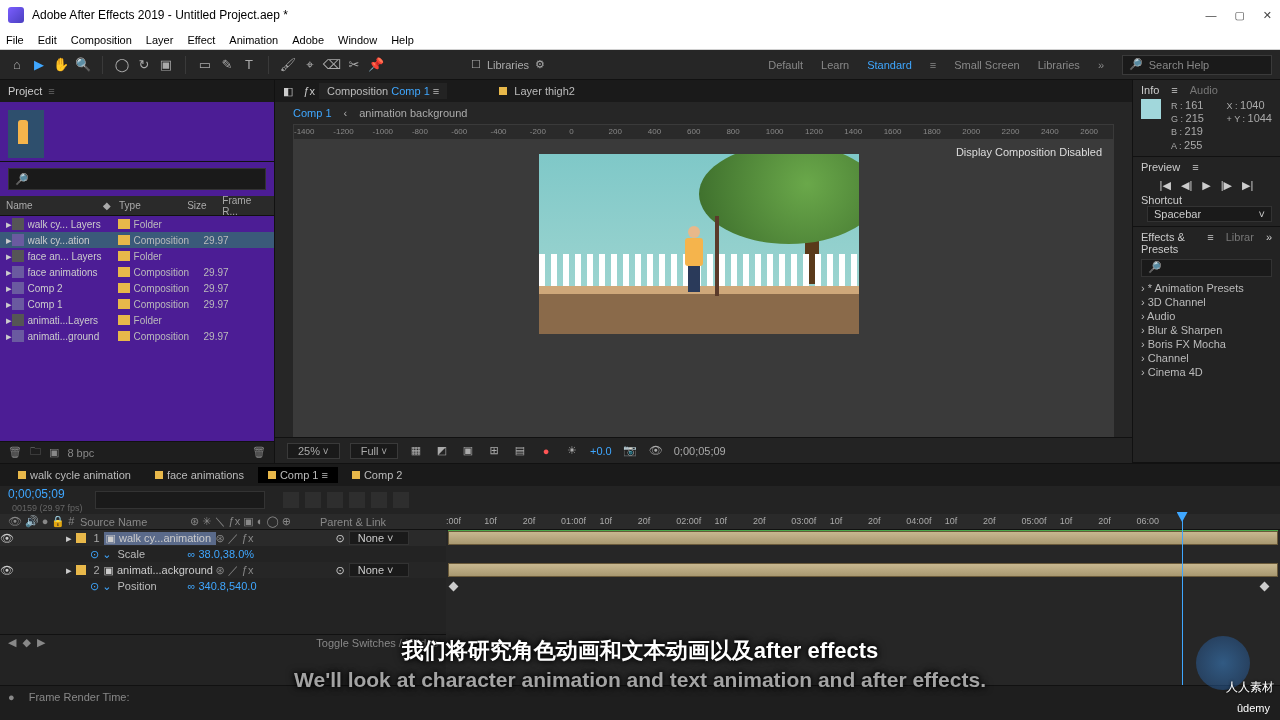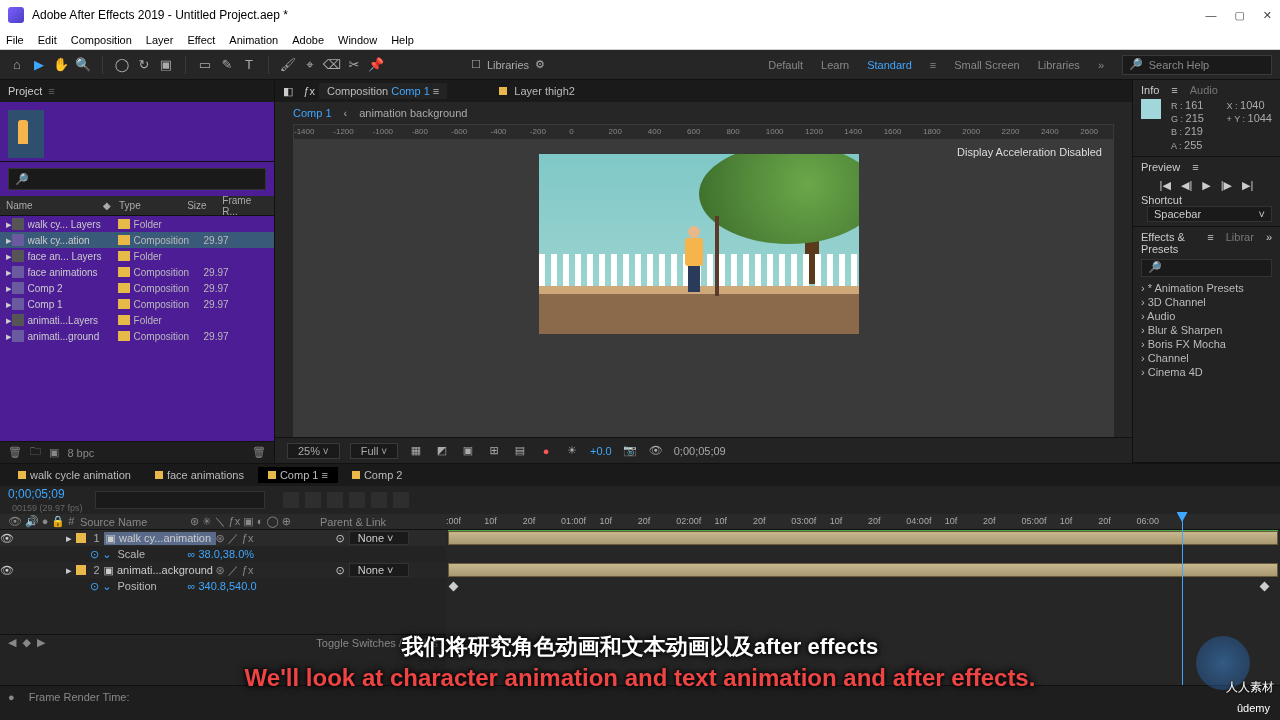--- a/index.html
+++ b/index.html
@@ -123,21 +123,21 @@
 .tl-track { height: 16px; position: relative; }
 .bar { position: absolute; left: 2px; right: 2px; top: 1px; height: 14px; background: linear-gradient(#c8b890, #a89870); border: 1px solid #6a5a3a; }
 .bar.green { top: 0; height: 3px; background: #4aaa4a; border: none; }
 .playhead { position: absolute; top: 0; bottom: 0; width: 1px; background: #3fa7ff; }
 .playhead .head { position: absolute; top: -2px; left: -5px; width: 11px; height: 10px; background: #3fa7ff; clip-path: polygon(0 0, 100% 0, 50% 100%); }
 .kfd { position: absolute; width: 7px; height: 7px; background: #ccc; transform: rotate(45deg); top: 5px; }
 .tl-nav { height: 16px; display: flex; align-items: center; padding: 0 8px; gap: 6px; color: #888; border-top: 1px solid #111; }
 .statusbar { height: 22px; background: #1e1e1e; border-top: 1px solid #111; display: flex; align-items: center; padding: 0 8px; gap: 14px; color: #888; font-size: 10px; }
 .subtitle-overlay { position: absolute; left: 0; right: 0; bottom: 28px; text-align: center; pointer-events: none; }
 .subtitle-overlay .cn { color: #fff; font-size: 22px; font-weight: bold; text-shadow: 0 0 4px #000, 0 0 8px #000; }
-.subtitle-overlay .en { color: #ef4444; font-size: 24px; font-weight: bold; text-shadow: 0 0 4px #000, 0 0 8px #000; margin-top: 2px; }
+.subtitle-overlay .en { color: #a3a3a3; font-size: 21px; font-weight: bold; text-shadow: 0 0 4px #000, 0 0 8px #000; margin-top: 2px; }
 .watermark { position: absolute; right: 30px; bottom: 30px; width: 54px; height: 54px; border-radius: 50%; background: radial-gradient(circle, rgba(60,140,220,.6), rgba(30,90,170,.4)); opacity: .85; }
 .rrcg { position: absolute; right: 6px; bottom: 24px; font-size: 12px; color: #fff; text-shadow: 0 0 3px #000; }
 .udemy { position: absolute; right: 10px; bottom: 6px; font-size: 11px; color: #fff; }
 </style>
 </head>
 <body>
 
 <div class="titlebar">
   <div class="logo"></div>
   <div class="title">Adobe After Effects 2019 - Untitled Project.aep *</div>
@@ -352,21 +352,21 @@
         <div class="fence"></div>
           <div class="sidewalk"></div>
           <div class="ground"></div>
         <div class="lamp"></div>
         <div class="char">
           <div class="head"></div>
             <div class="body"></div>
             <div class="legs"></div>
         </div>
       </div>
-      <div class="accel">Display Acceleration Disabled</div>
+      <div class="accel">Display Composition Disabled</div>
     </div>
     <div class="comp-footer">
       <div class="sel"><span>25%</span> ˅</div>
       <div class="sel"><span>Full</span> ˅</div>
       <span class="ico">▦</span>
       <span class="ico">◩</span>
       <span class="ico">▣</span>
       <span class="ico">⊞</span>
       <span class="ico">▤</span>
       <span class="ico" style="color:#f55">●</span>

